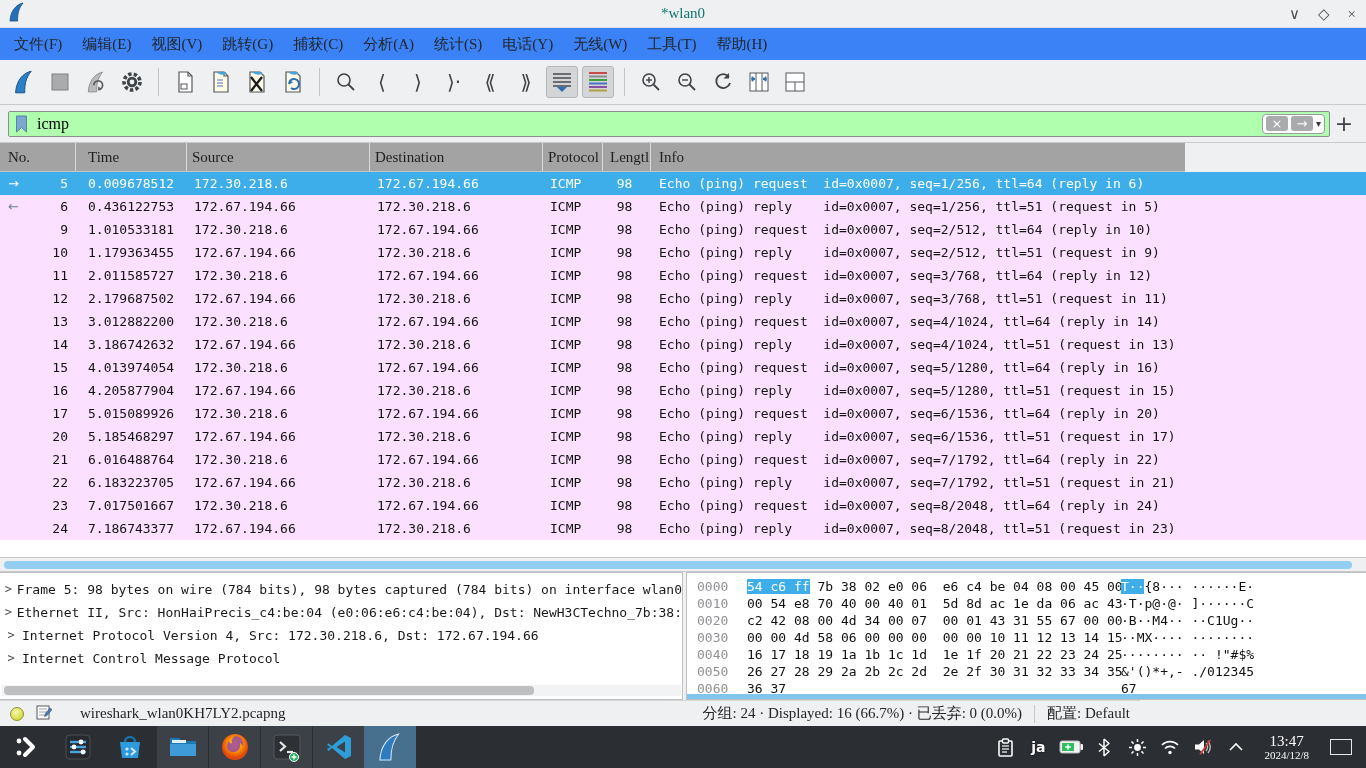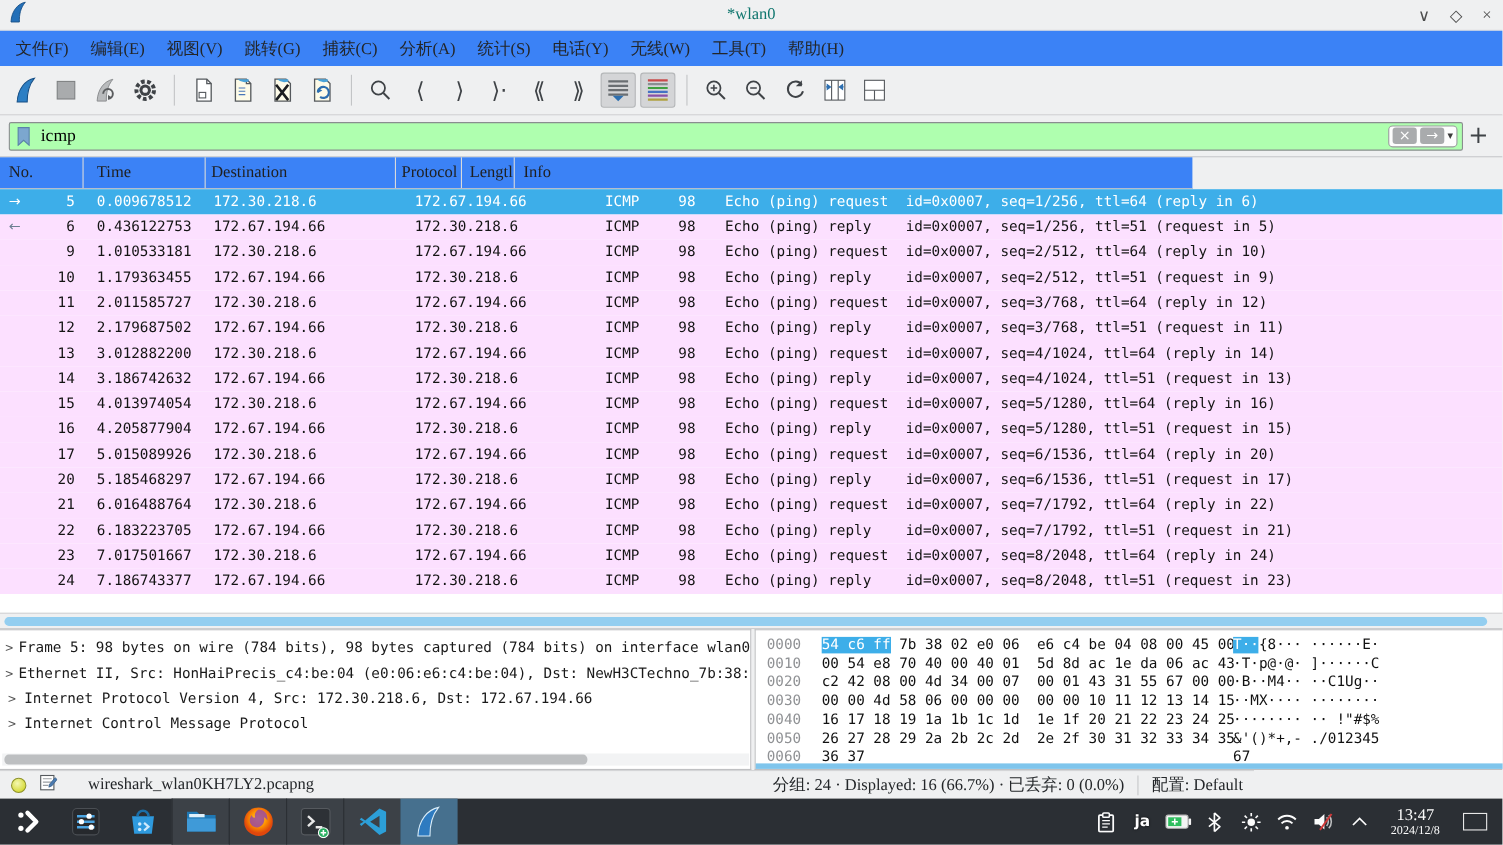--- a/index.html
+++ b/index.html
@@ -28,21 +28,21 @@
   .filterbar { position:absolute; top:105px; left:0; width:1366px; height:38px; background:#eff0f1; border-bottom:1px solid #c8c9cb; display:flex; align-items:center; padding:0 8px; }
   .filter-field { position:relative; flex:1; height:26px; background:#afffaf; border:1px solid #8a8d8f; border-radius:2px; display:flex; align-items:center; }
   .filter-field input { position:absolute; left:28px; right:80px; top:0; height:24px; background:transparent; border:none; outline:none; font-family:"Liberation Serif","DejaVu Serif",serif; font-size:16px; color:#000; }
   .bookmark { position:absolute; left:6px; top:3px; }
   .filter-actions { position:absolute; right:4px; top:2px; height:20px; background:#fdfdfd; border:1px solid #9a9c9e; border-radius:4px; display:flex; align-items:center; padding:1px 3px; gap:3px; }
   .fa-btn { width:22px; height:15px; background:#a9abad; border-radius:3px; color:#fff; display:flex; align-items:center; justify-content:center; font-size:13px; line-height:1; font-family:"DejaVu Sans",sans-serif; }
   .fa-caret { font-size:10px; color:#3b3b3b; }
   .filter-add { width:28px; height:26px; display:flex; align-items:center; justify-content:center; font-size:22px; color:#3f4347; font-family:"DejaVu Sans",sans-serif; }
 
   
-  .pl-header { position:absolute; top:143px; left:0; width:1084px; height:29px; background:#3b82f6; border-bottom:1px solid #c4c5c7; display:flex; font-size:15px; color:#1f1f1f; }
+  .pl-header { position:absolute; top:143px; left:0; width:1185px; height:29px; background:#a3a3a3; border-bottom:1px solid #c4c5c7; display:flex; font-size:15px; color:#1f1f1f; }
   .pl-header .col { border-right:1px solid #d9dadb; display:flex; align-items:center; padding-left:8px; overflow:hidden; white-space:nowrap; }
   .pl-rows { position:absolute; top:172px; left:0; width:1366px; height:368px; background:#fff; }
   .prow { display:flex; height:23px; line-height:23px; background:#fce0ff; color:#141414; font-family:"DejaVu Sans Mono","Liberation Mono",monospace; font-size:13px; white-space:pre; }
   .prow.selected { background:#3daee9; color:#fff; }
   .prow .c-arrow { width:38px; text-align:left; padding-left:8px; font-family:"DejaVu Sans",sans-serif; color:#6b7f92; }
   .prow.selected .c-arrow { color:#fff; }
   .c-no { width:38px; text-align:right; padding-right:8px; }
   .c-time { width:111px; padding-left:12px; }
   .c-src { width:183px; padding-left:7px; }
   .c-dst { width:173px; padding-left:7px; }
@@ -290,20 +290,21 @@
       <span class="fa-btn">→</span>
       <span class="fa-caret">▾</span>
     </span>
   </div>
   <span class="filter-add">+</span>
 </div>
 
 <div class="pl-header">
   <span class="col" style="width:76px">No.</span>
   <span class="col" style="width:111px; padding-left:12px">Time</span>
+  <span class="col" style="width:183px; padding-left:5px">Source</span>
   <span class="col" style="width:173px; padding-left:5px">Destination</span>
   <span class="col" style="width:60px; padding-left:5px">Protocol</span>
   <span class="col" style="width:48px; padding-left:7px">Lengtl</span>
   <span class="col" style="flex:1; border-right:none">Info</span>
 </div>
 <div class="pl-rows">
 
     <div class="prow selected">
       <span class="c-arrow">→</span>
       <span class="c-no">5</span>

